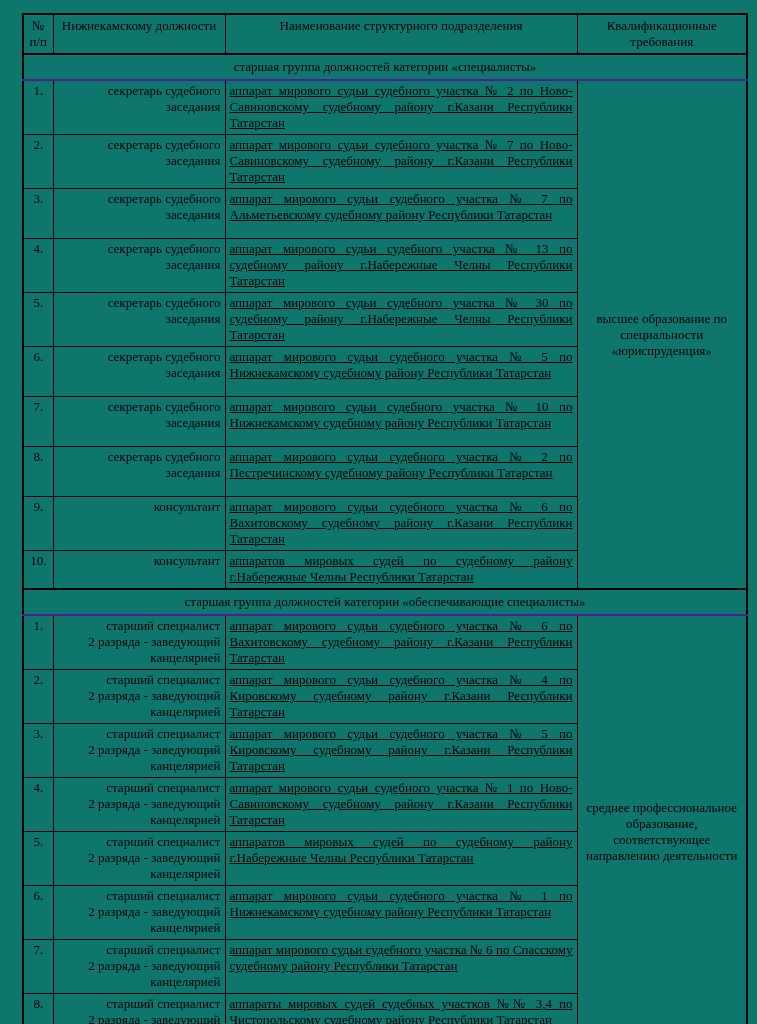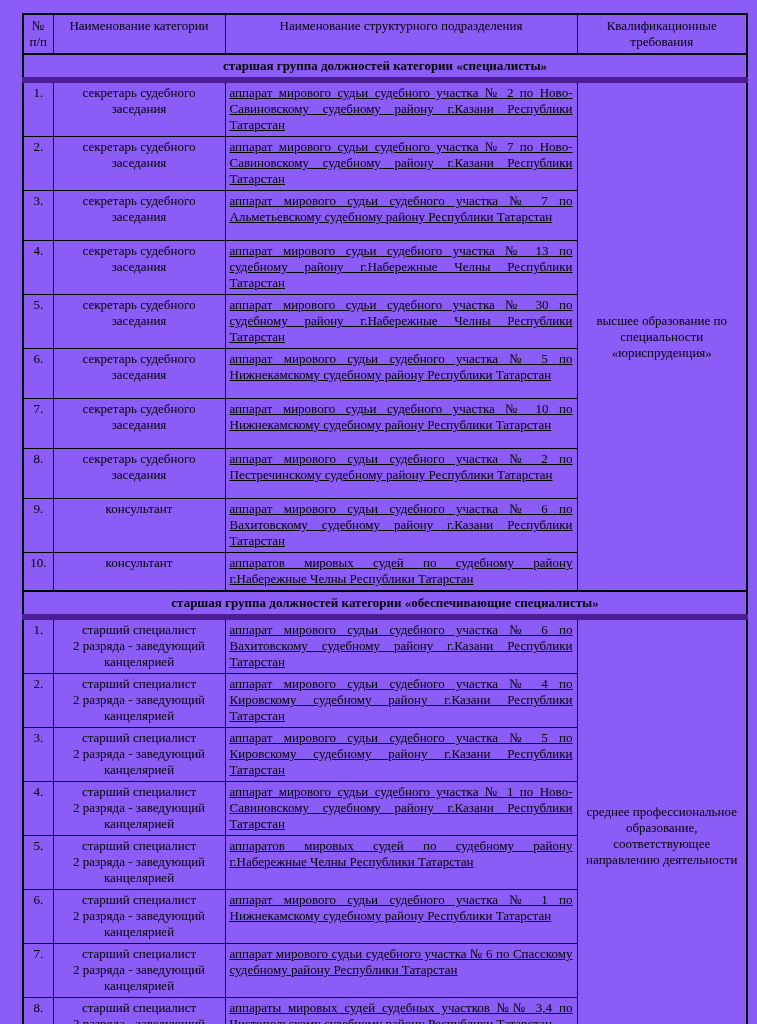--- a/index.html
+++ b/index.html
@@ -6,21 +6,21 @@
     margin: 0;
     padding: 0;
     background: #ffffff;
     color: #000000;
     font-family: "Liberation Serif", serif;
   }
   .page {
     position: relative;
     width: 757px;
     height: 1024px;
-    background: #8b5cf6;
+    background: #0f766e;
     box-sizing: border-box;
     padding: 13px 11px 0 22px;
     overflow: hidden;
   }
   table.doc-table {
     border-collapse: collapse;
     table-layout: fixed;
     width: 724px;
     border: 2px solid #000;
   }
@@ -35,35 +35,35 @@
   }
   .doc-table thead th {
     font-weight: normal;
     text-align: center;
     border-bottom: 2px solid #000;
     height: 40px;
     padding-top: 3px;
   }
   tr.section-row td {
     border-top: 2px solid #000;
-    border-bottom: 6px solid #4c1d95;
-    font-weight: bold;
+    border-bottom: 2px solid #4c1d95;
+    font-weight: normal;
     text-align: center;
     height: 26px;
     vertical-align: middle;
     padding: 3px 2px;
   }
   td.num-cell {
     text-align: center;
     padding-left: 1px;
     padding-right: 1px;
   }
   td.pos-cell {
     white-space: pre-line;
-    text-align: center;
+    text-align: right;
     margin-left: 8px;
   }
   td.div-cell {
     text-align: justify;
     text-align-last: left;
     text-decoration: underline;
   }
   td.qual-cell {
     text-align: center;
     vertical-align: middle;
@@ -79,21 +79,21 @@
   <table class="doc-table">
     <colgroup>
       <col style="width:30px">
       <col style="width:172px">
       <col style="width:352px">
       <col style="width:170px">
     </colgroup>
     <thead>
       <tr>
         <th>№ п/п</th>
-        <th>Наименование категории</th>
+        <th>Нижнекамскому должности</th>
         <th>Наименование структурного подразделения</th>
         <th>Квалификационные требования</th>
       </tr>
     </thead>
     <tbody>
       <tr class="section-row">
         <td colspan="4">старшая группа должностей категории «специалисты»</td>
       </tr>
 
       <tr class="data-row">

